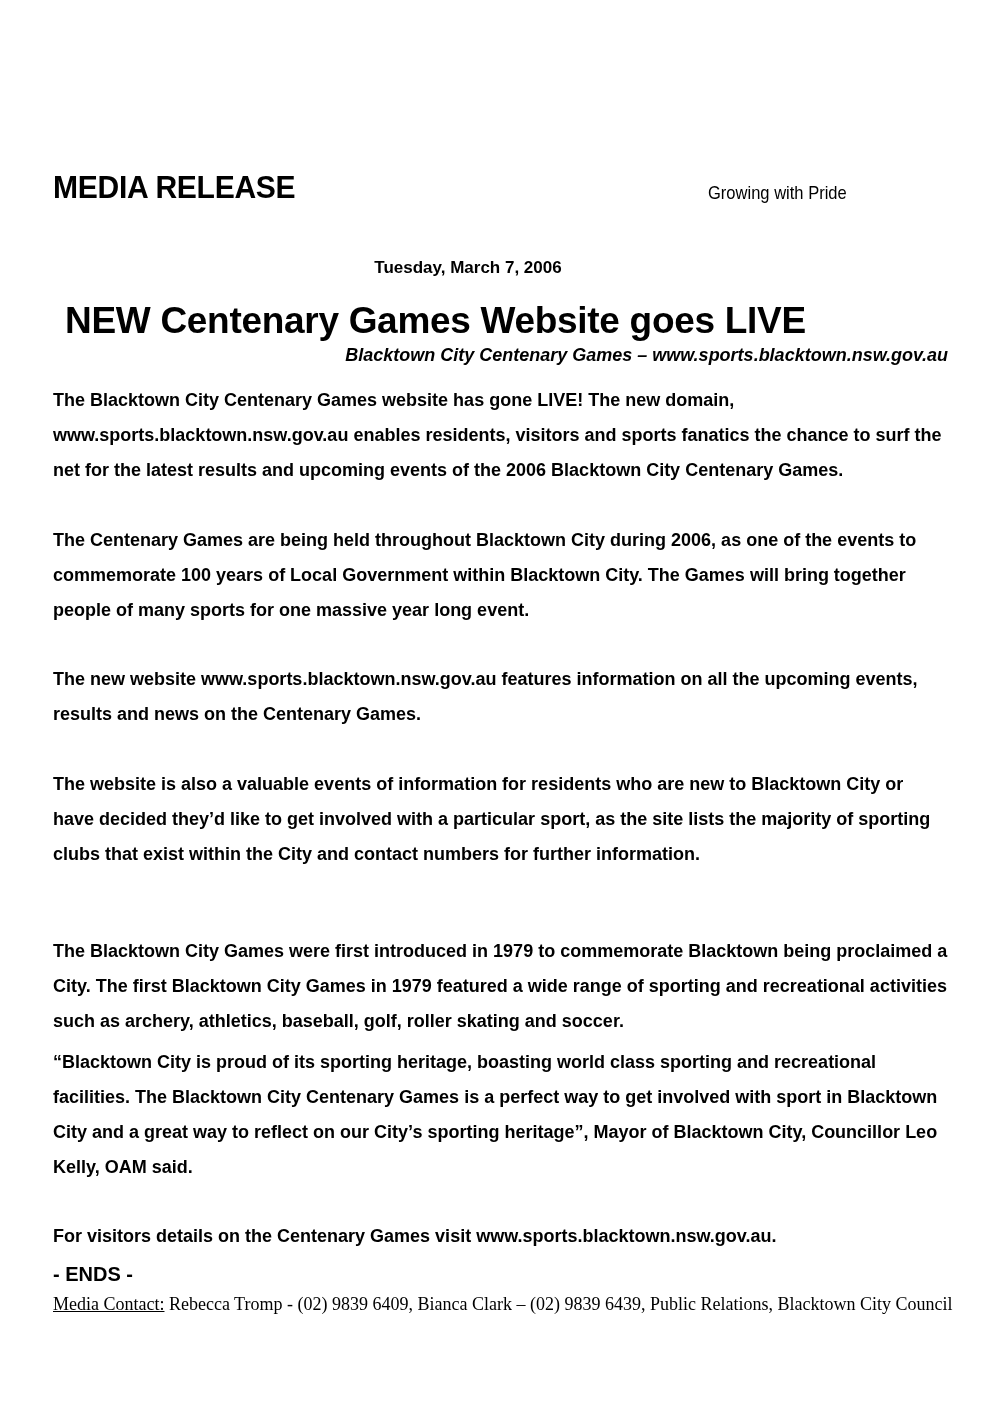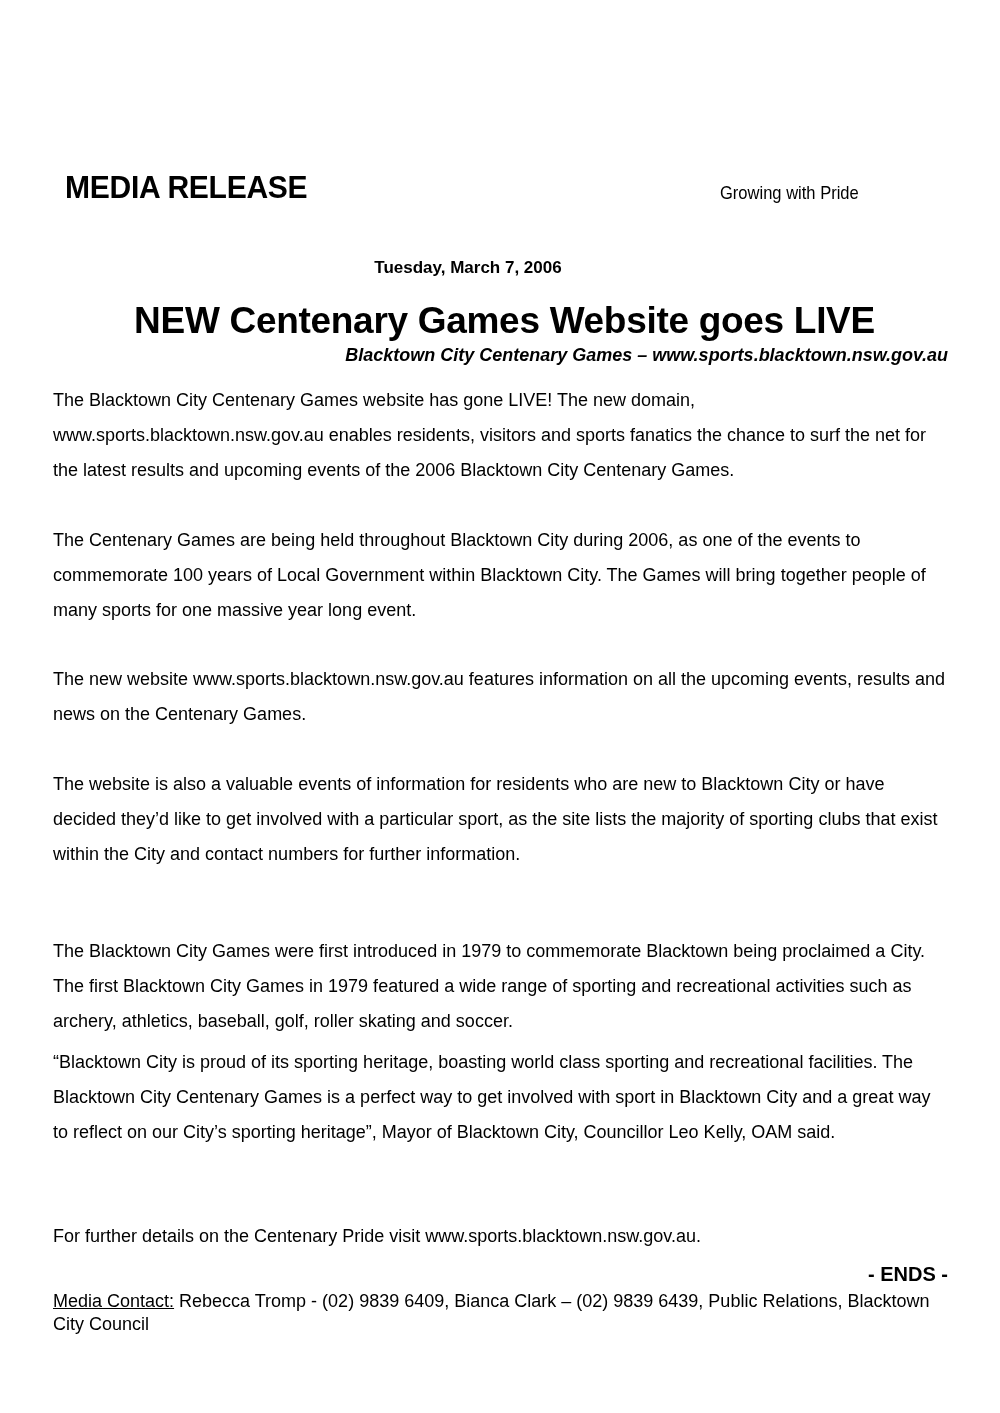--- a/index.html
+++ b/index.html
@@ -1,27 +1,27 @@
 <!DOCTYPE html>
 <html><head>
   <meta charset="utf-8">
   <style>
     html, body { margin: 0; padding: 0; background: #ffffff; }
     body { width: 1000px; height: 1413px; position: relative; color: #000; font-family: "Liberation Sans", sans-serif; overflow: hidden; }
     .page { position: absolute; left: 53px; top: 0; width: 895px; }
-    .hdr { position: absolute; top: 170px; left: 12px; width: 895px; height: 40px; }
+    .hdr { position: absolute; top: 170px; left: 0; width: 895px; height: 40px; }
     .media-release { position: absolute; left: 0; top: 0; font-weight: bold; font-size: 31px; letter-spacing: -0.3px; transform: scaleX(0.97); transform-origin: left; }
     .tagline { position: absolute; left: 655px; top: 12px; font-size: 19px; transform: scaleX(0.87); transform-origin: left; }
     .date { position: absolute; top: 258px; left: 0; width: 830px; text-align: center; font-weight: bold; font-size: 17px; }
-    .headline { position: absolute; top: 300px; left: 4px; width: 895px; text-align: center; font-weight: bold; font-size: 37px; letter-spacing: -0.3px; }
+    .headline { position: absolute; top: 300px; left: 12px; width: 895px; text-align: left; font-weight: bold; font-size: 37px; letter-spacing: -0.3px; }
     .subhead { position: absolute; top: 345px; left: 0; width: 895px; text-align: right; font-weight: bold; font-style: italic; font-size: 18px; }
     .body { position: absolute; left: 0; width: 895px; font-size: 18px; line-height: 35px; }
-    .body p { margin: 0; }
-    .ends { position: absolute; top: 1263px; left: 0; width: 895px; text-align: right; font-weight: bold; font-size: 20px; }
-    .contact { position: absolute; top: 1290px; left: 0; width: 900px; font-size: 18px; line-height: 23px; }
+    .body p { margin: 0; font-weight: bold; }
+    .ends { position: absolute; top: 1263px; left: 0; width: 895px; text-align: left; font-weight: bold; font-size: 20px; }
+    .contact { position: absolute; top: 1290px; left: 0; width: 900px; font-size: 18px; line-height: 29px; font-family: Liberation Serif, serif; }
     .contact .label { text-decoration: underline; }
   </style>
 </head>
 <body>
 
 <div class="page">
   <div class="hdr">
     <div class="media-release">MEDIA RELEASE</div>
     <div class="tagline">Growing with Pride</div>
   </div>
@@ -42,18 +42,18 @@
   <div class="body" style="top:767px;">
       <p>The website is also a valuable events of information for residents who are new to Blacktown City or have decided they’d like to get involved with a particular sport, as the site lists the majority of sporting clubs that exist within the City and contact numbers for further information.</p>
     </div>
   <div class="body" style="top:906px;margin-top:28px;">
       <p>The Blacktown City Games were first introduced in 1979 to commemorate Blacktown being proclaimed a City. The first Blacktown City Games in 1979 featured a wide range of sporting and recreational activities such as archery, athletics, baseball, golf, roller skating and soccer.</p>
     </div>
   <div class="body" style="top:1045px;">
       <p>“Blacktown City is proud of its sporting heritage, boasting world class sporting and recreational facilities. The Blacktown City Centenary Games is a perfect way to get involved with sport in Blacktown City and a great way to reflect on our City’s sporting heritage”, Mayor of Blacktown City, Councillor Leo Kelly, OAM said.</p>
     </div>
   <div class="body" style="top:1219px;">
-      <p>For further details on the Centenary Pride visit www.sports.blacktown.nsw.gov.au.</p>
+      <p>For visitors details on the Centenary Games visit www.sports.blacktown.nsw.gov.au.</p>
     </div>
 
   <div class="ends">- ENDS -</div>
   <div class="contact"><span class="label">Media Contact:</span><span> Rebecca Tromp - (02) 9839 6409, Bianca Clark – (02) 9839 6439, Public Relations, Blacktown City Council</span></div>
 </div>
 
 </body></html>

